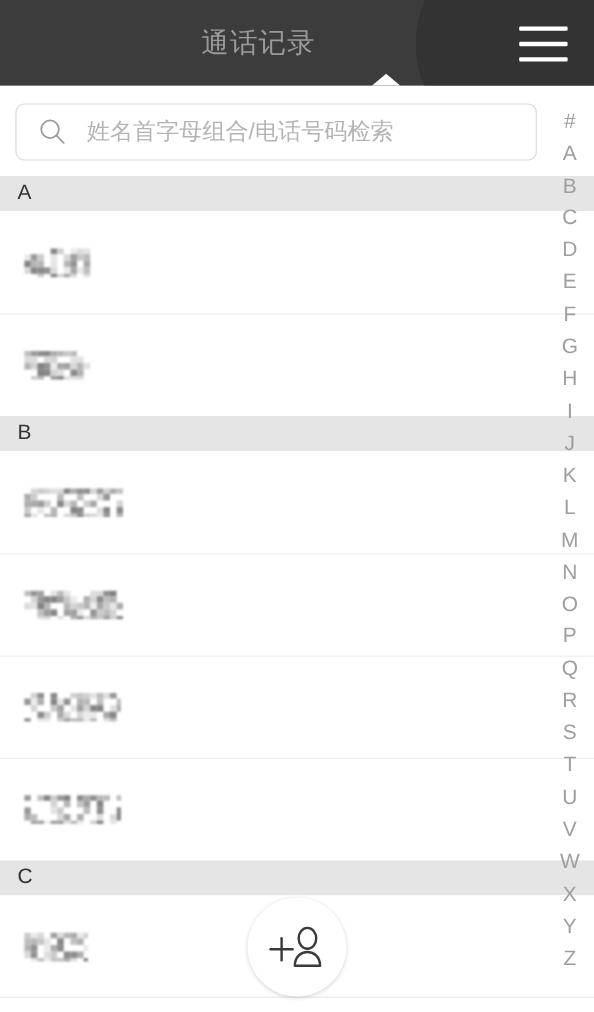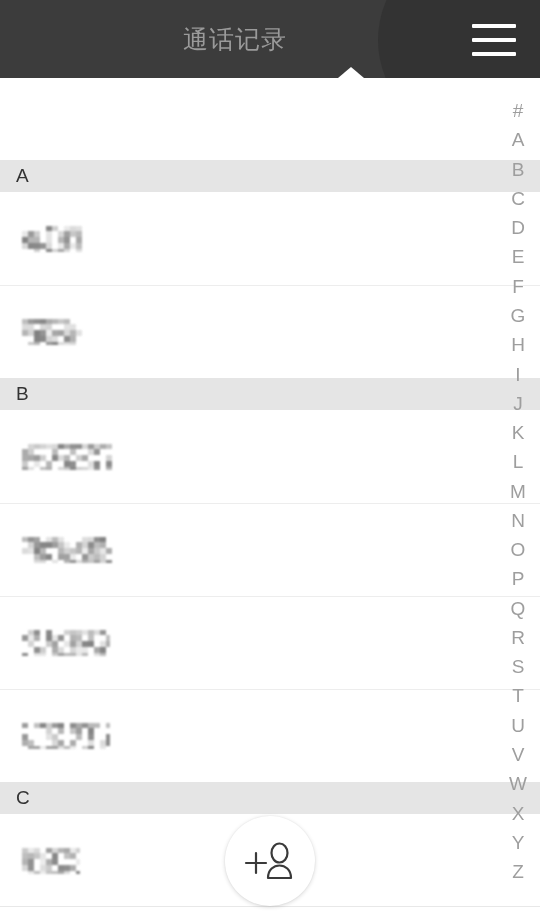--- a/index.html
+++ b/index.html
@@ -251,20 +251,29 @@
 
     <div class="tab-caret"></div>
 
     <div class="hamburger">
       <span></span>
       <span></span>
       <span></span>
     </div>
   </div>
 
+  <div class="search-wrap">
+    <div class="search-box">
+      <svg class="search-icon" viewBox="0 0 26 26">
+        <circle cx="10.5" cy="10.5" r="8" fill="none" stroke="#9b9b9b" stroke-width="1.6"></circle>
+        <line x1="16.4" y1="16.4" x2="23" y2="23" stroke="#9b9b9b" stroke-width="1.6" stroke-linecap="round"></line>
+      </svg>
+      <input class="search-input" type="text" placeholder="姓名首字母组合/电话号码检索" style="">
+    </div>
+  </div>
 
   <div class="list">
       <div class="section-header">A</div>
       <div class="contact-row">
         <div class="name-redacted" style="width: 62px;">
           <i style="left: 24px; top: -1px; width: 6px; height: 6px; background: rgb(125, 125, 125);"></i>
           <i style="left: 30px; top: -1px; width: 6px; height: 6px; background: rgb(203, 203, 203);"></i>
           <i style="left: 42px; top: -1px; width: 6px; height: 6px; background: rgb(232, 232, 232);"></i>
           <i style="left: 48px; top: -1px; width: 6px; height: 6px; background: rgb(216, 216, 216);"></i>
           <i style="left: 54px; top: -1px; width: 6px; height: 6px; background: rgb(223, 223, 223);"></i>

